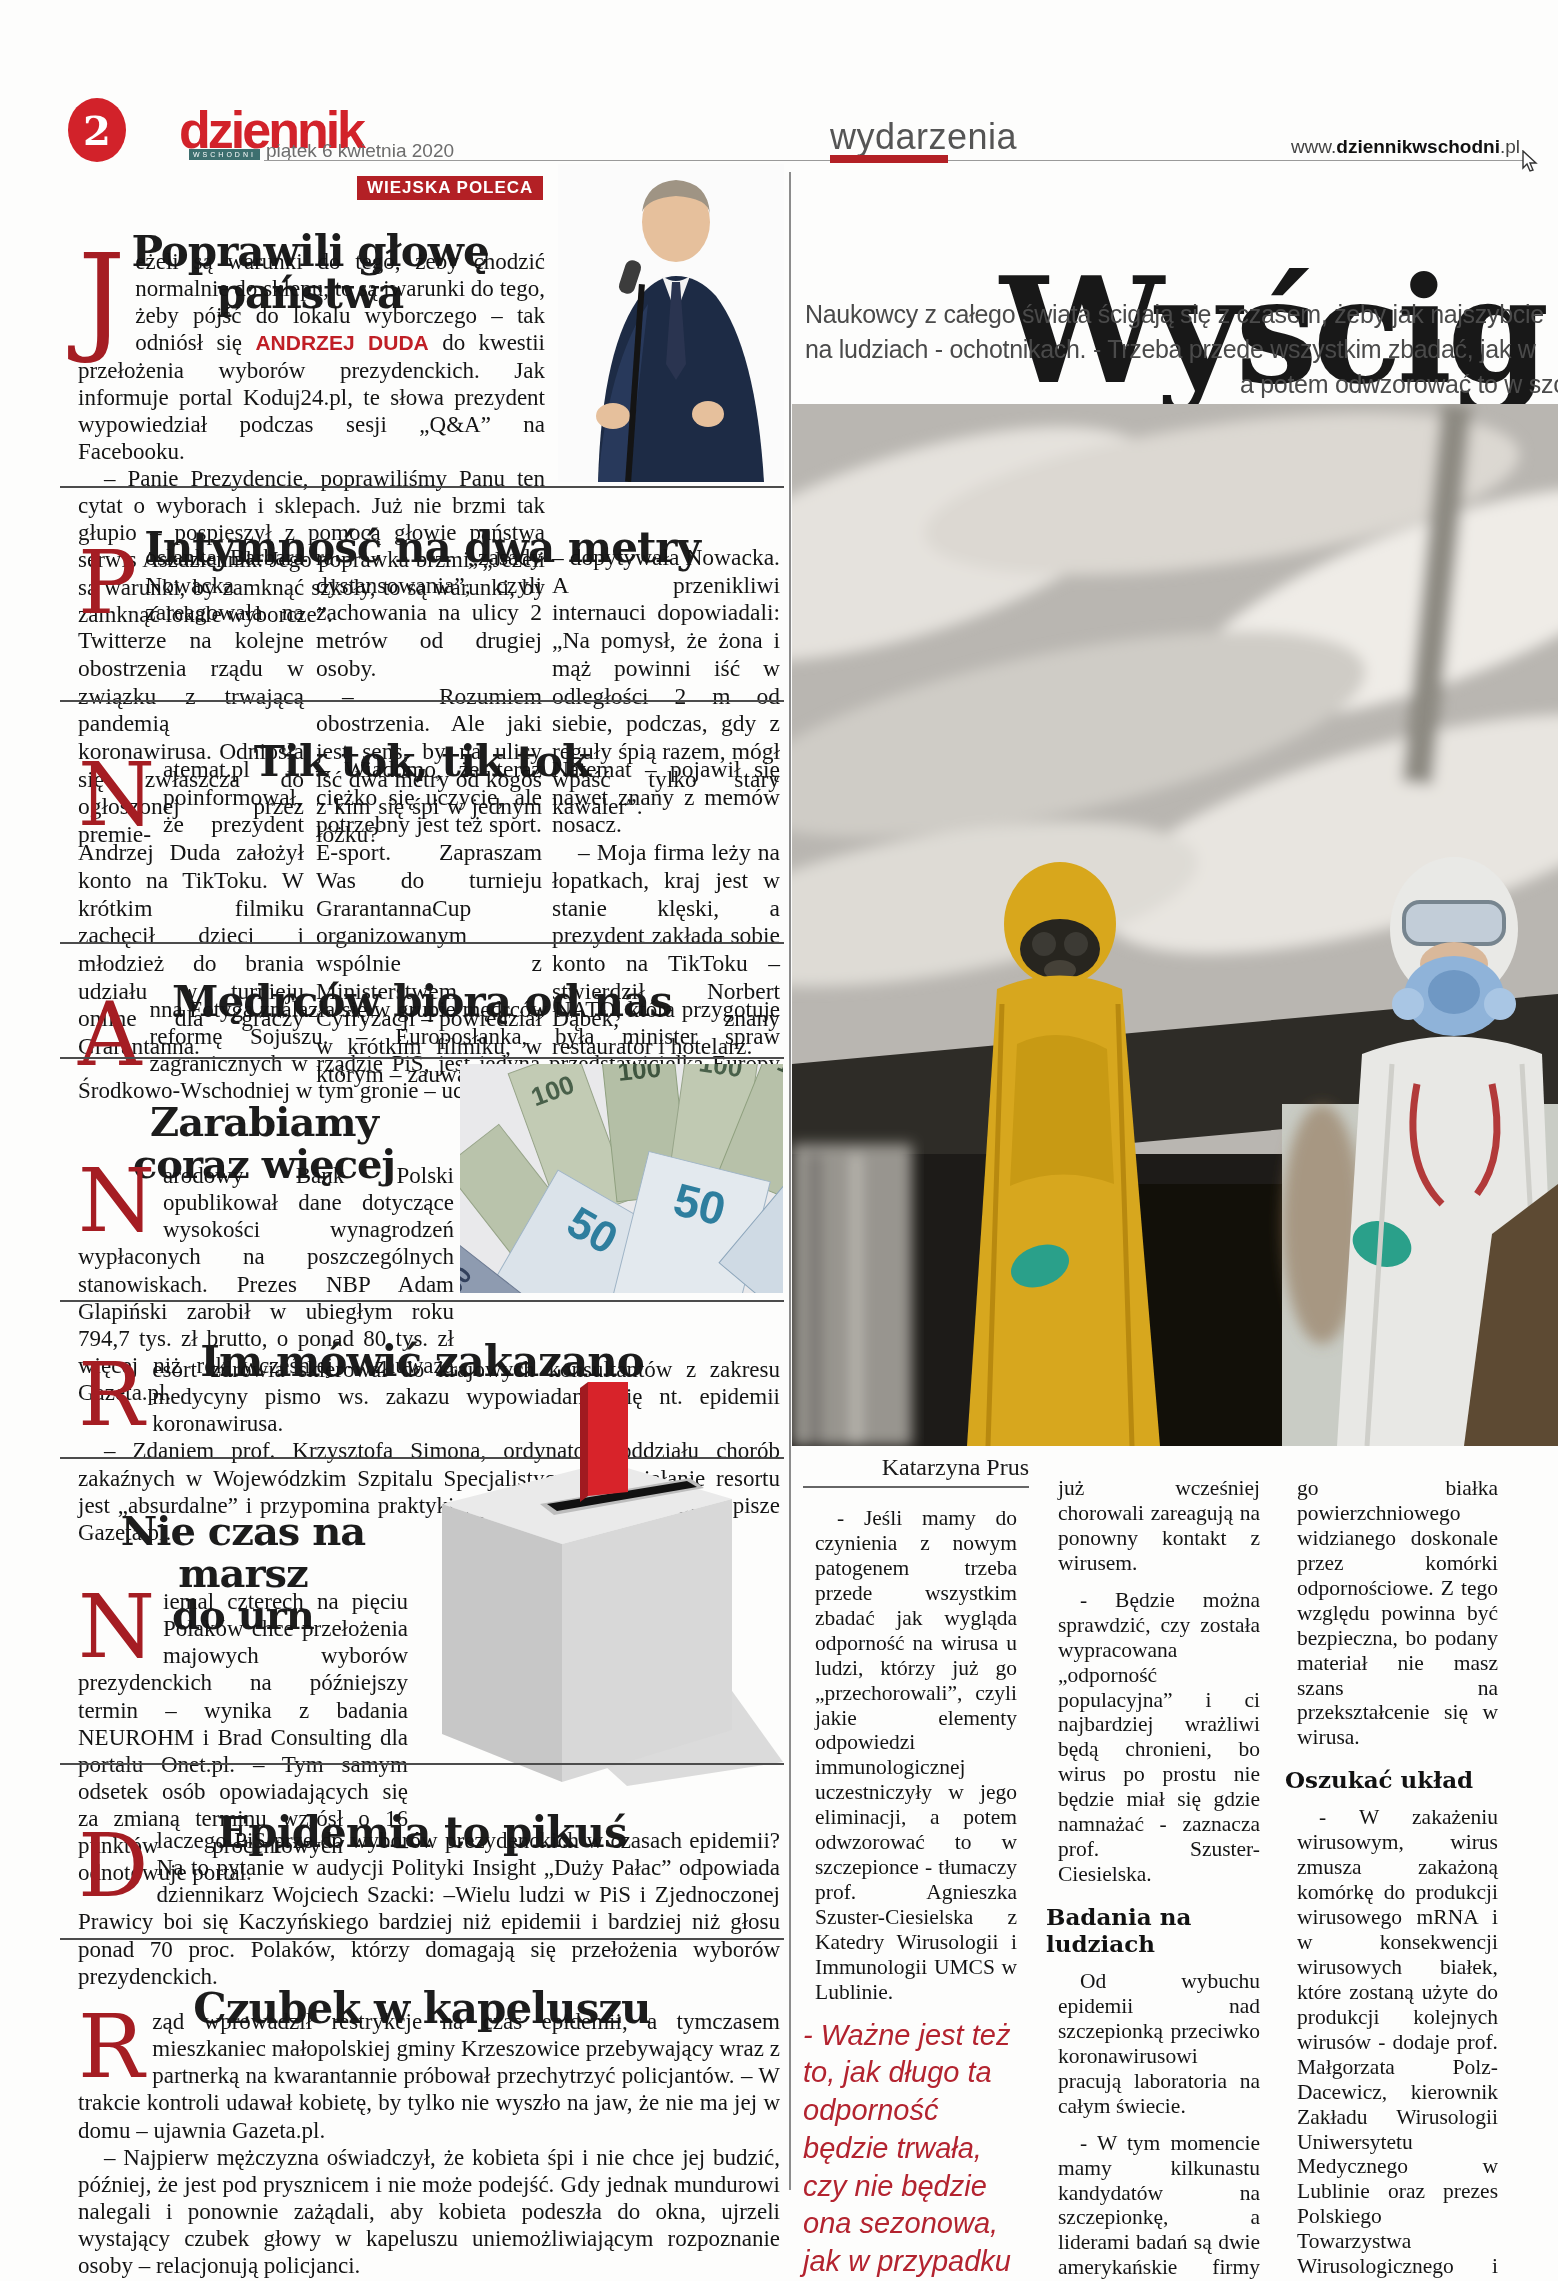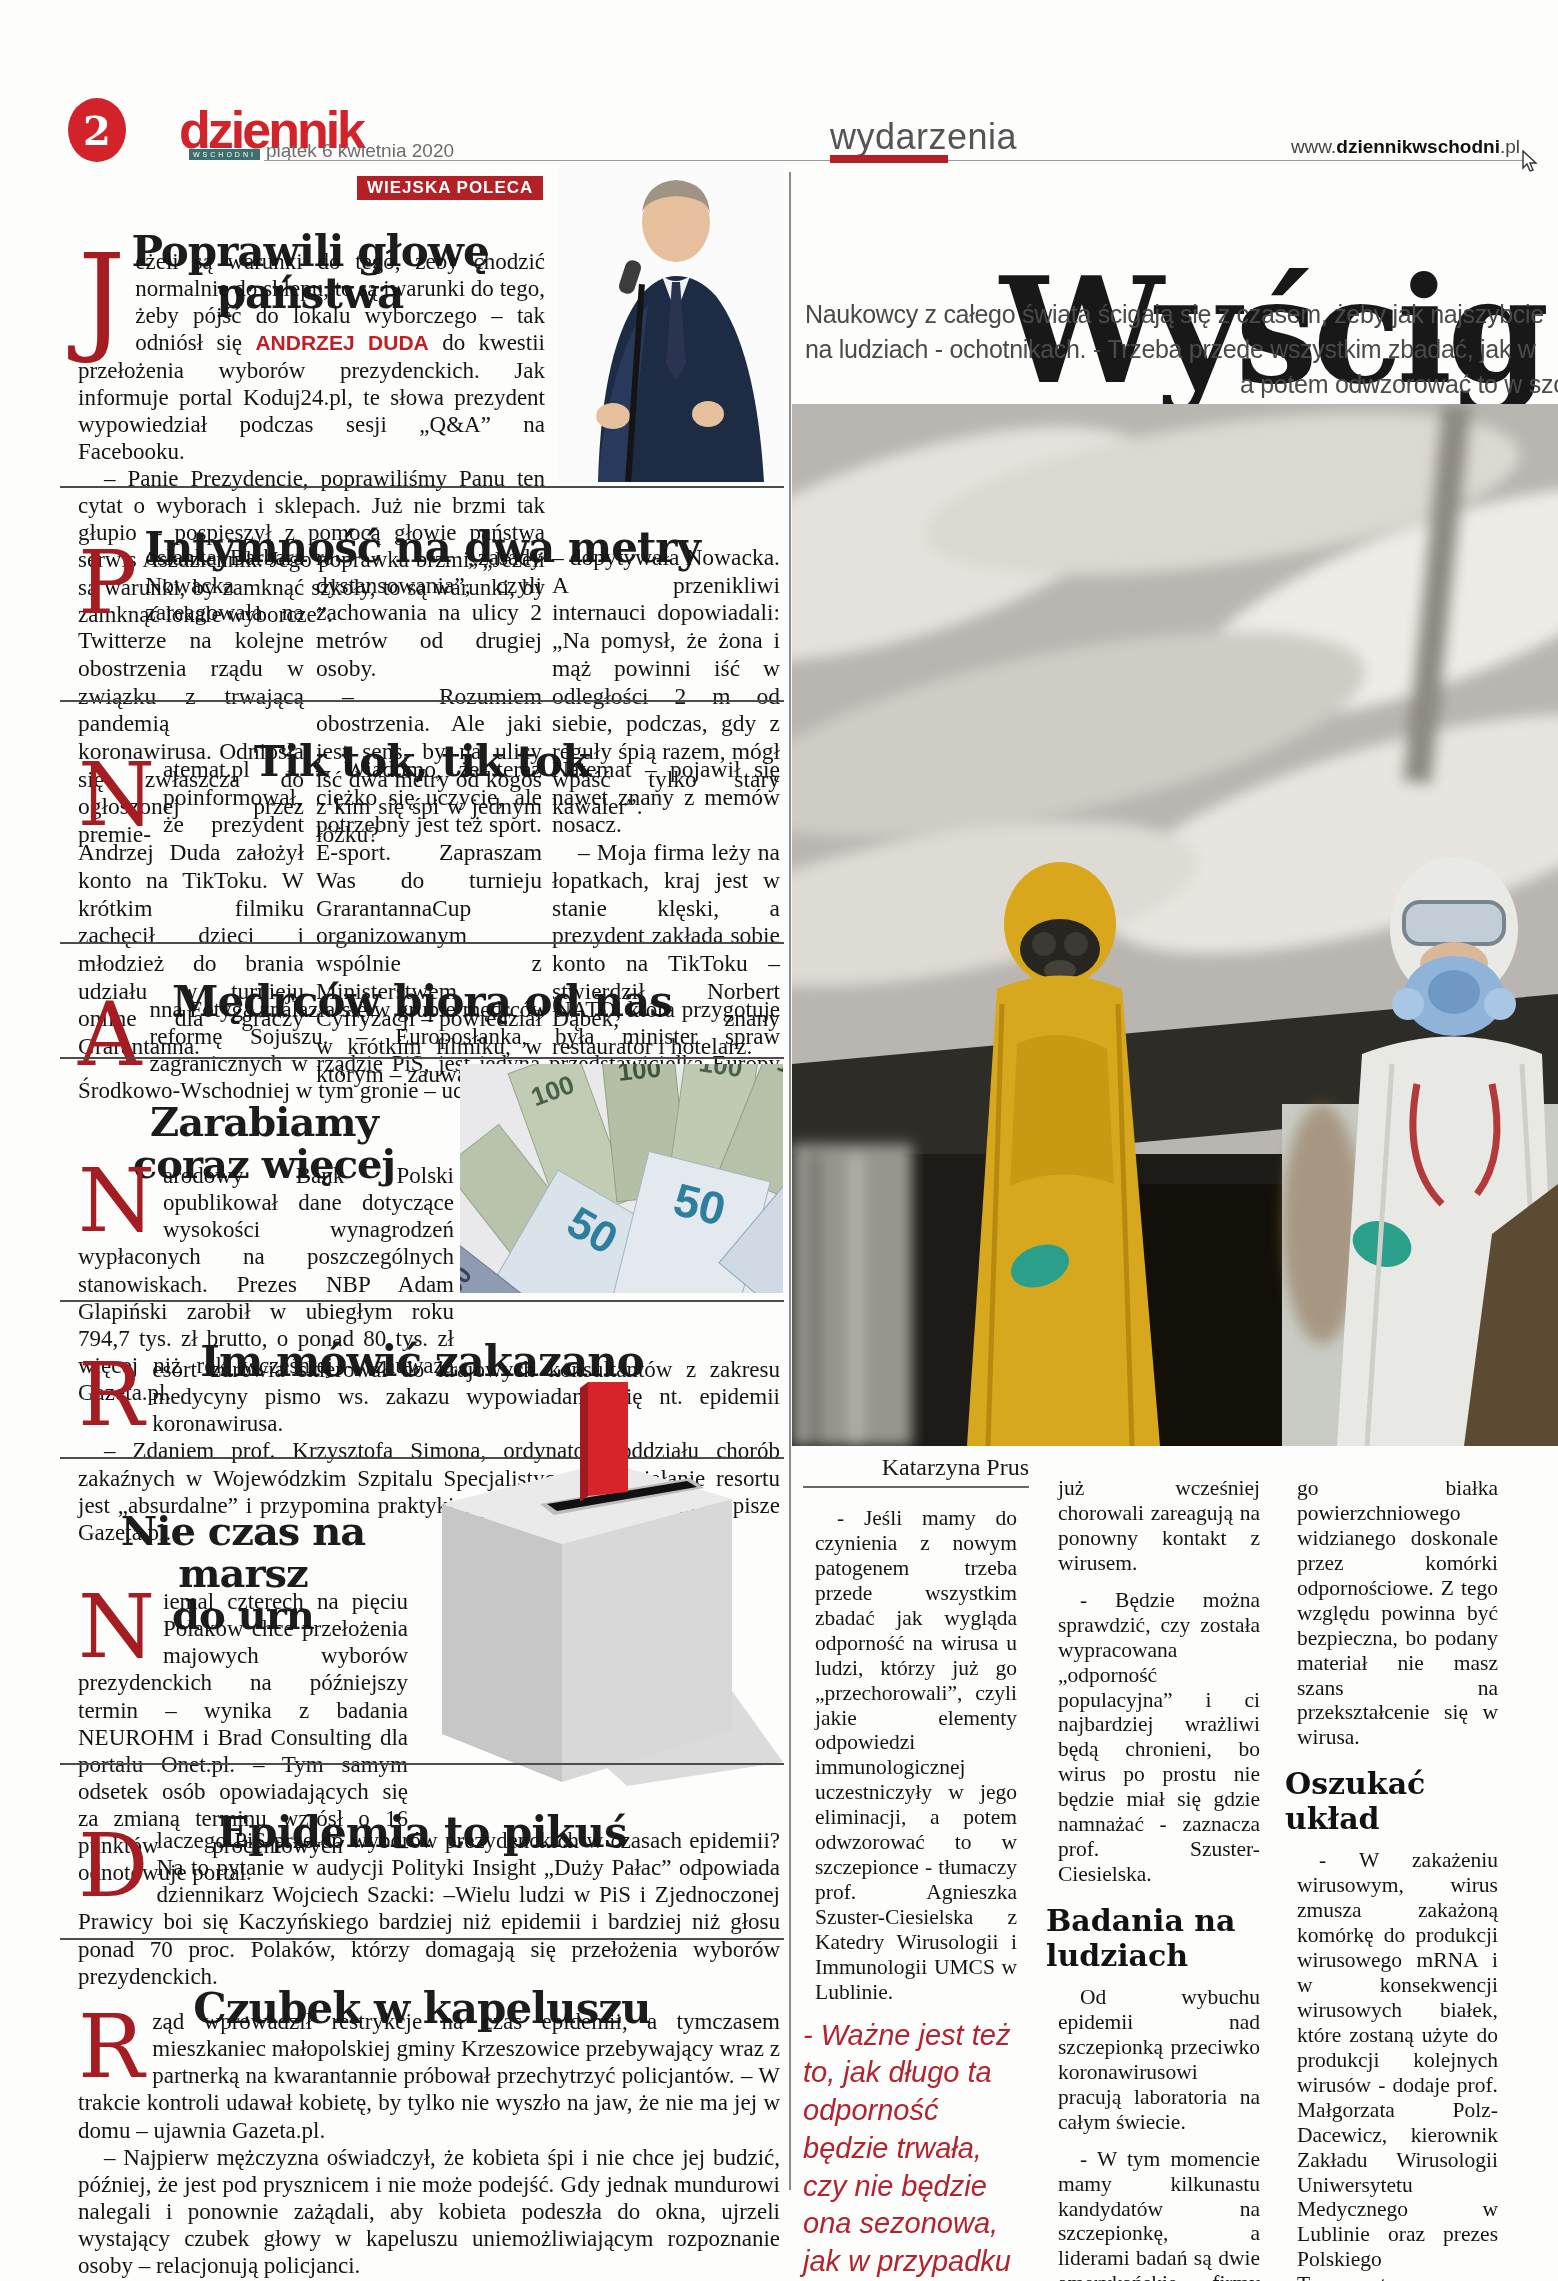--- a/index.html
+++ b/index.html
@@ -45,21 +45,21 @@
             letter-spacing:-5px;line-height:1;color:#181818;white-space:nowrap;}
   .deck{font-family:"Liberation Sans",sans-serif;font-size:25px;color:#4a4a4a;white-space:nowrap;
         font-weight:400;letter-spacing:-0.3px;}
   .byline{left:803px;top:1454px;width:226px;text-align:right;font-size:24px;color:#1a1a1a;
           border-bottom:2px solid #666;padding-bottom:5px;font-family:"Liberation Serif",serif;}
   .fcol{width:226px;}
   .fp{font-size:21.5px;line-height:1.16;text-align:justify;margin:12px;color:#141414;}
   .fp.ind{text-indent:22px;}
   .fquote{font-family:"Liberation Sans",sans-serif;font-style:italic;color:#b3232f;
           font-size:29px;line-height:1.3;margin:12px 0 8px 0;text-align:left;}
-  .fsub{font-family:"DejaVu Serif",serif;font-weight:700;font-size:30px;margin:16px 0 6px 0;}
+  .fsub{font-family:"DejaVu Serif",serif;font-weight:700;font-size:23px;margin:16px 0 6px 0;}
 </style>
 </head>
 <body>
 
 <div class="abs page-badge">2</div>
 <div class="abs logo-main">dziennik</div>
 <div class="abs logo-sub">WSCHODNI</div>
 <div class="abs header-date">piątek 6 kwietnia 2020</div>
 <div class="abs header-rule"></div>
 <div class="abs section-label">wydarzenia</div>

